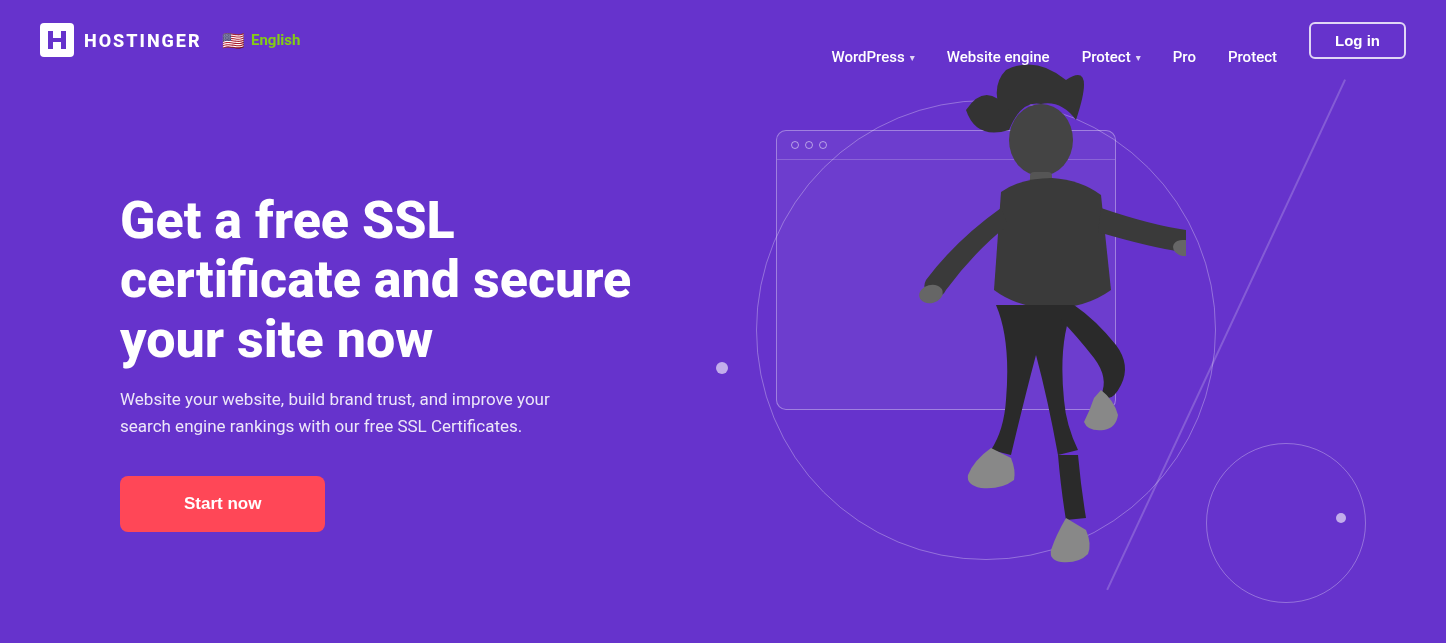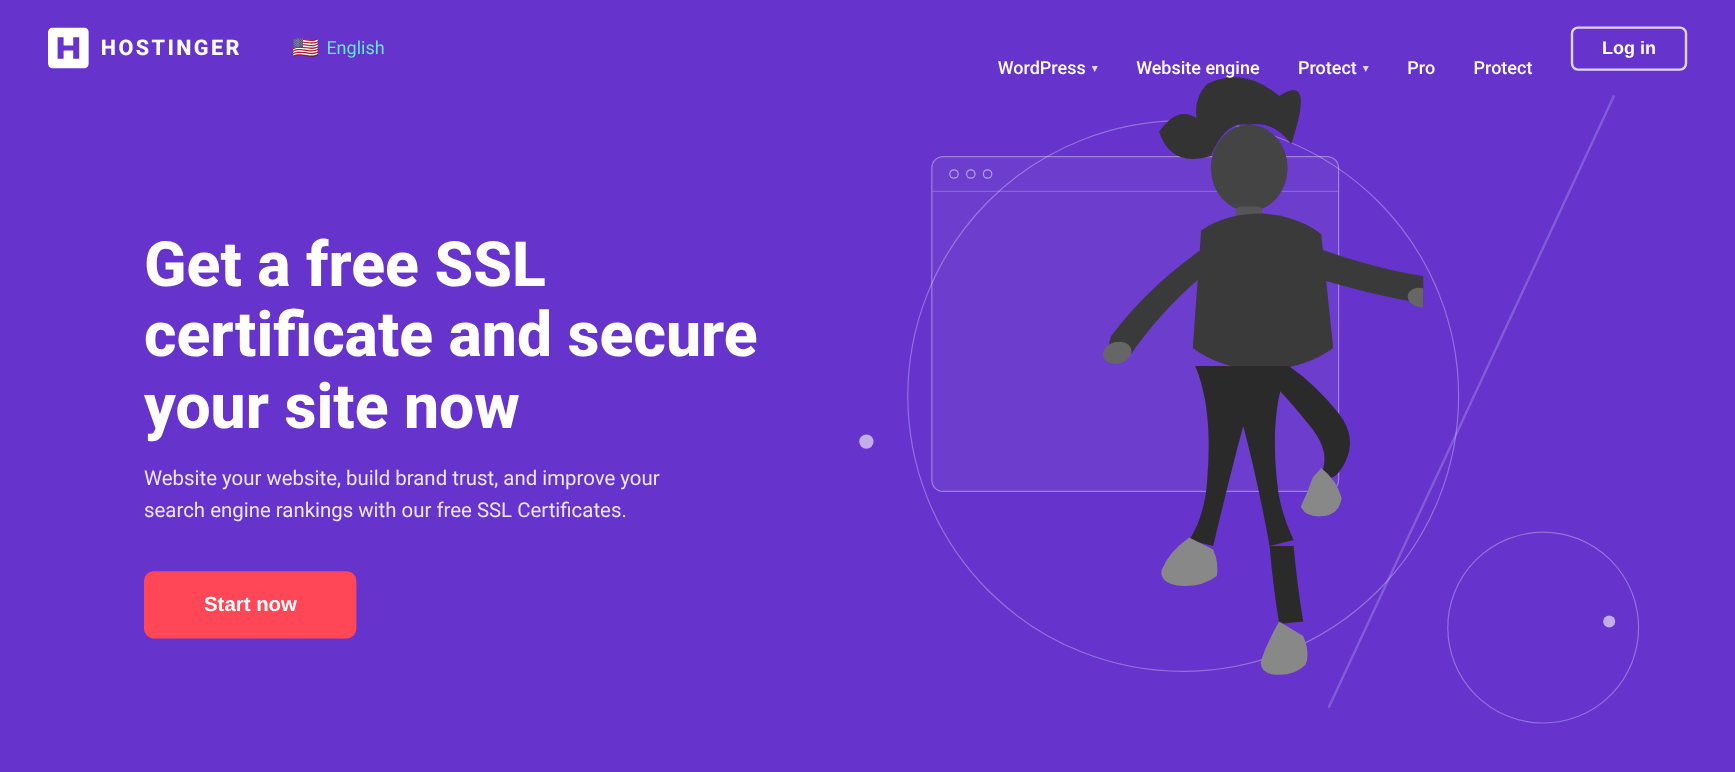--- a/index.html
+++ b/index.html
@@ -26,21 +26,21 @@
       justify-content: space-between;
       padding: 0 40px;
       height: 80px;
       position: relative;
       z-index: 10;
     }
 
     .nav-left {
       display: flex;
       align-items: center;
-      gap: 32px;
+      gap: 11px;
     }
 
     .logo-wrapper {
       display: flex;
       align-items: center;
       gap: 10px;
       cursor: pointer;
     }
 
     .logo-icon {
@@ -63,23 +63,23 @@
       cursor: pointer;
       padding: 6px 10px;
       border-radius: 4px;
     }
 
     .flag-icon {
       font-size: 18px;
     }
 
     .lang-text {
-      color: #5eead4;
+      color: #84cc16;
       font-size: 15px;
-      font-weight: 400;
+      font-weight: 700;
     }
 
     .nav-right {
       display: flex;
       align-items: center;
       gap: 32px;
     }
 
     .nav-item {
       display: flex;
@@ -140,21 +140,21 @@
       line-height: 1.6;
       margin-bottom: 36px;
       max-width: 440px;
     }
 
     .start-btn {
       background: #ff4757;
       color: #fff;
       border: none;
       border-radius: 8px;
-      padding: 18px 50px;
+      padding: 18px 64px;
       font-size: 17px;
       font-weight: 700;
       cursor: pointer;
       transition: background 0.2s;
     }
 
     
     .hero-visual {
       position: absolute;
       right: 0;

